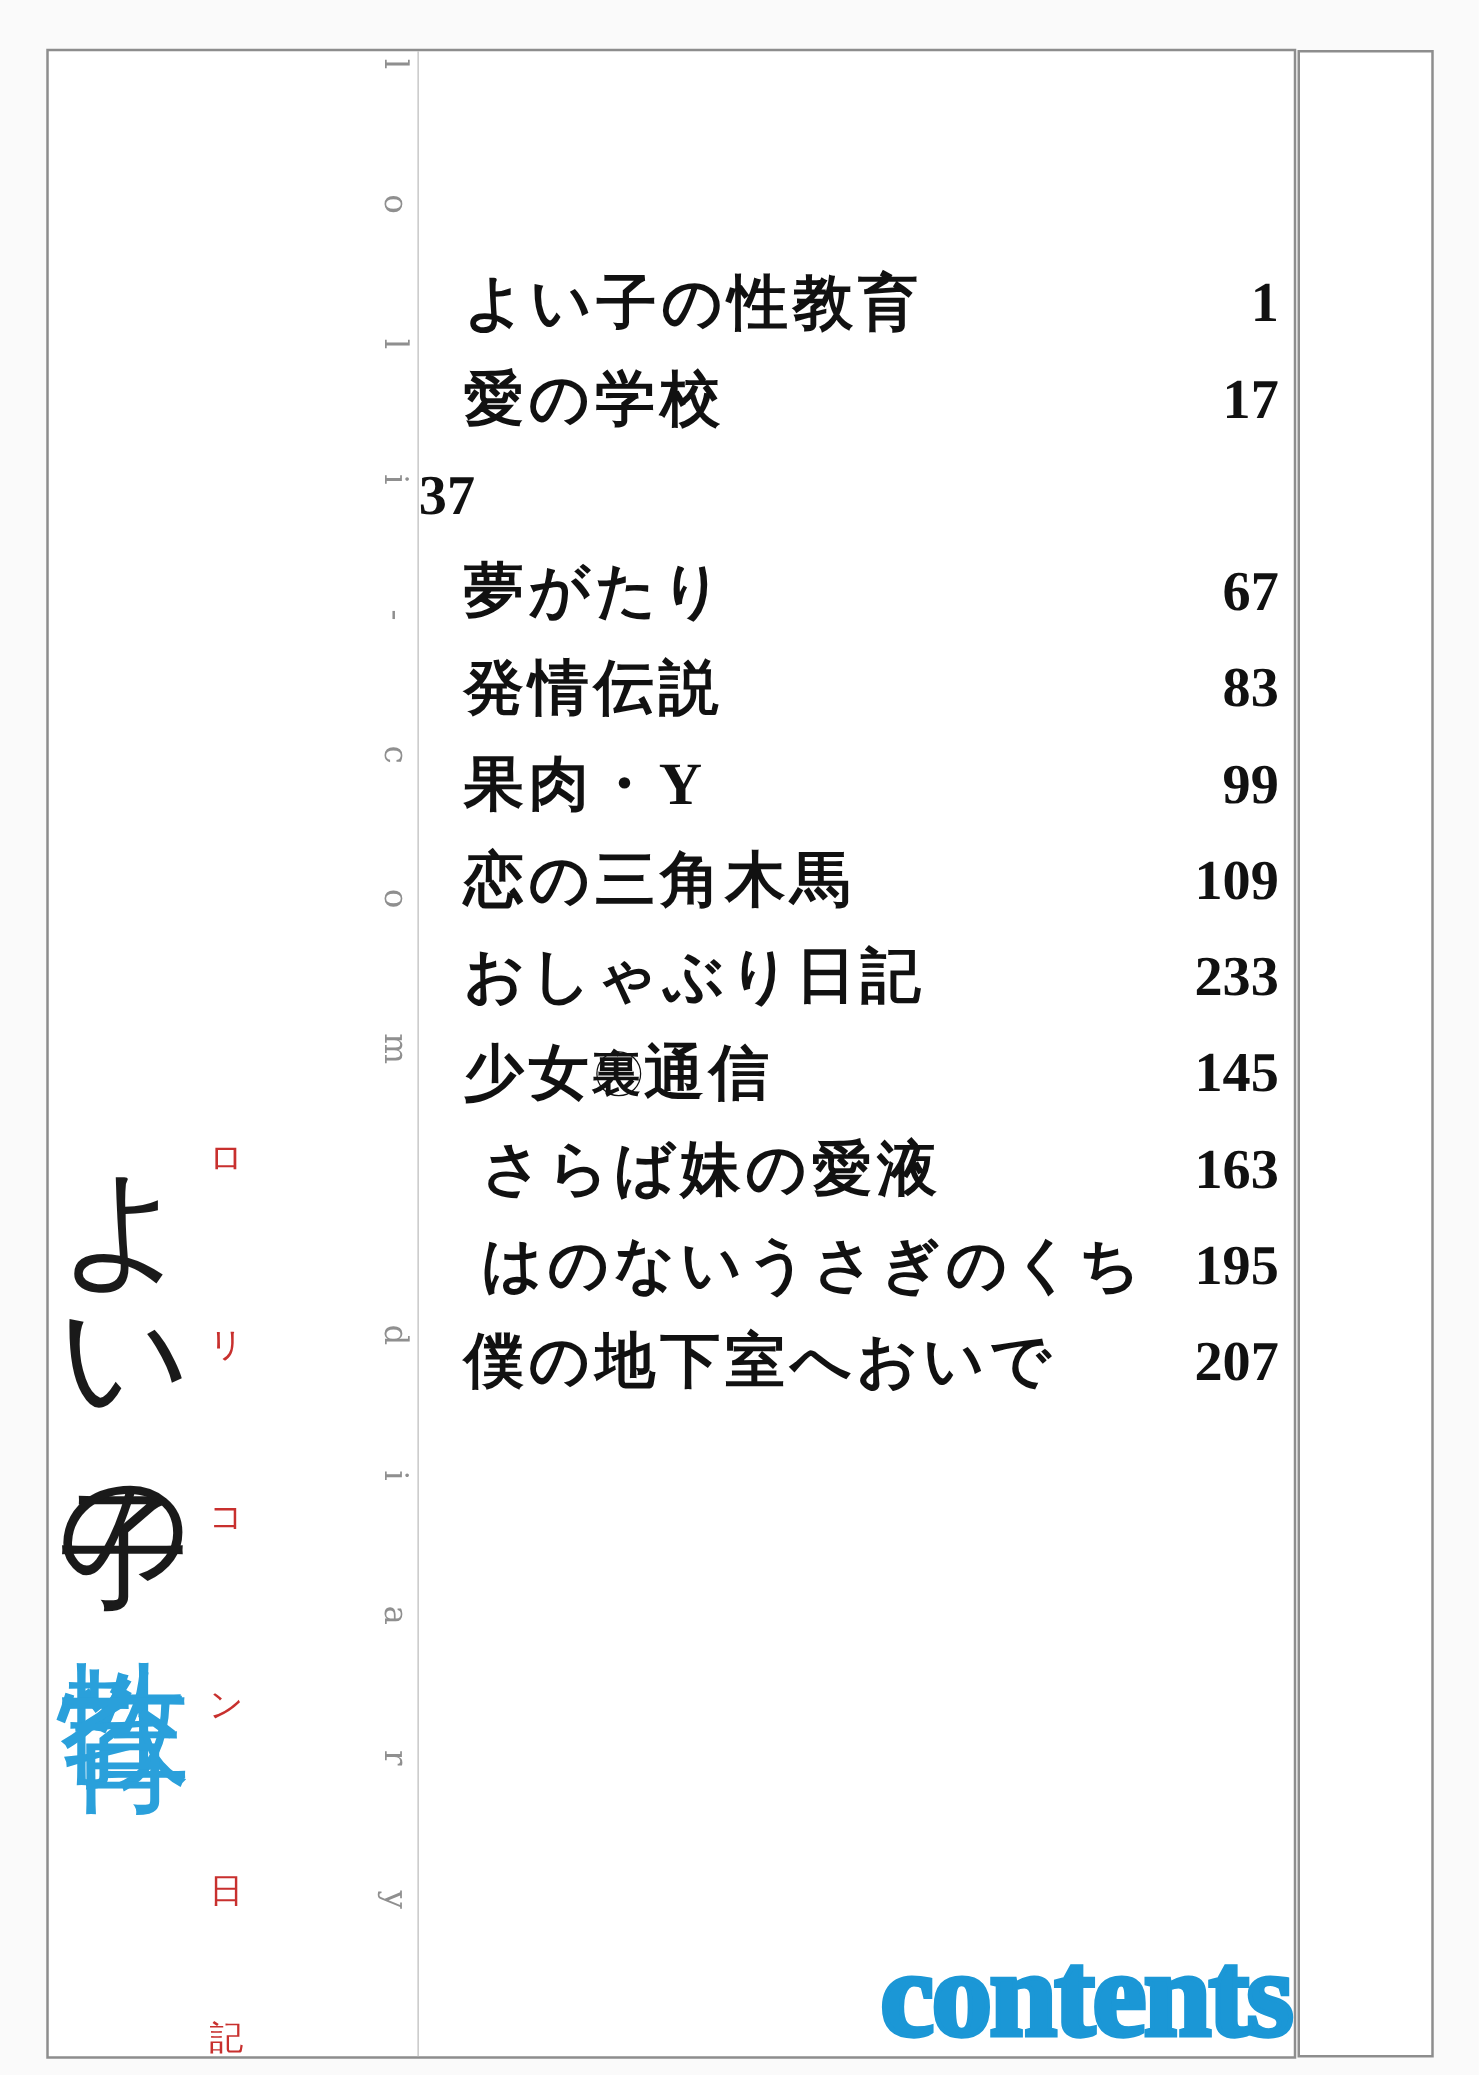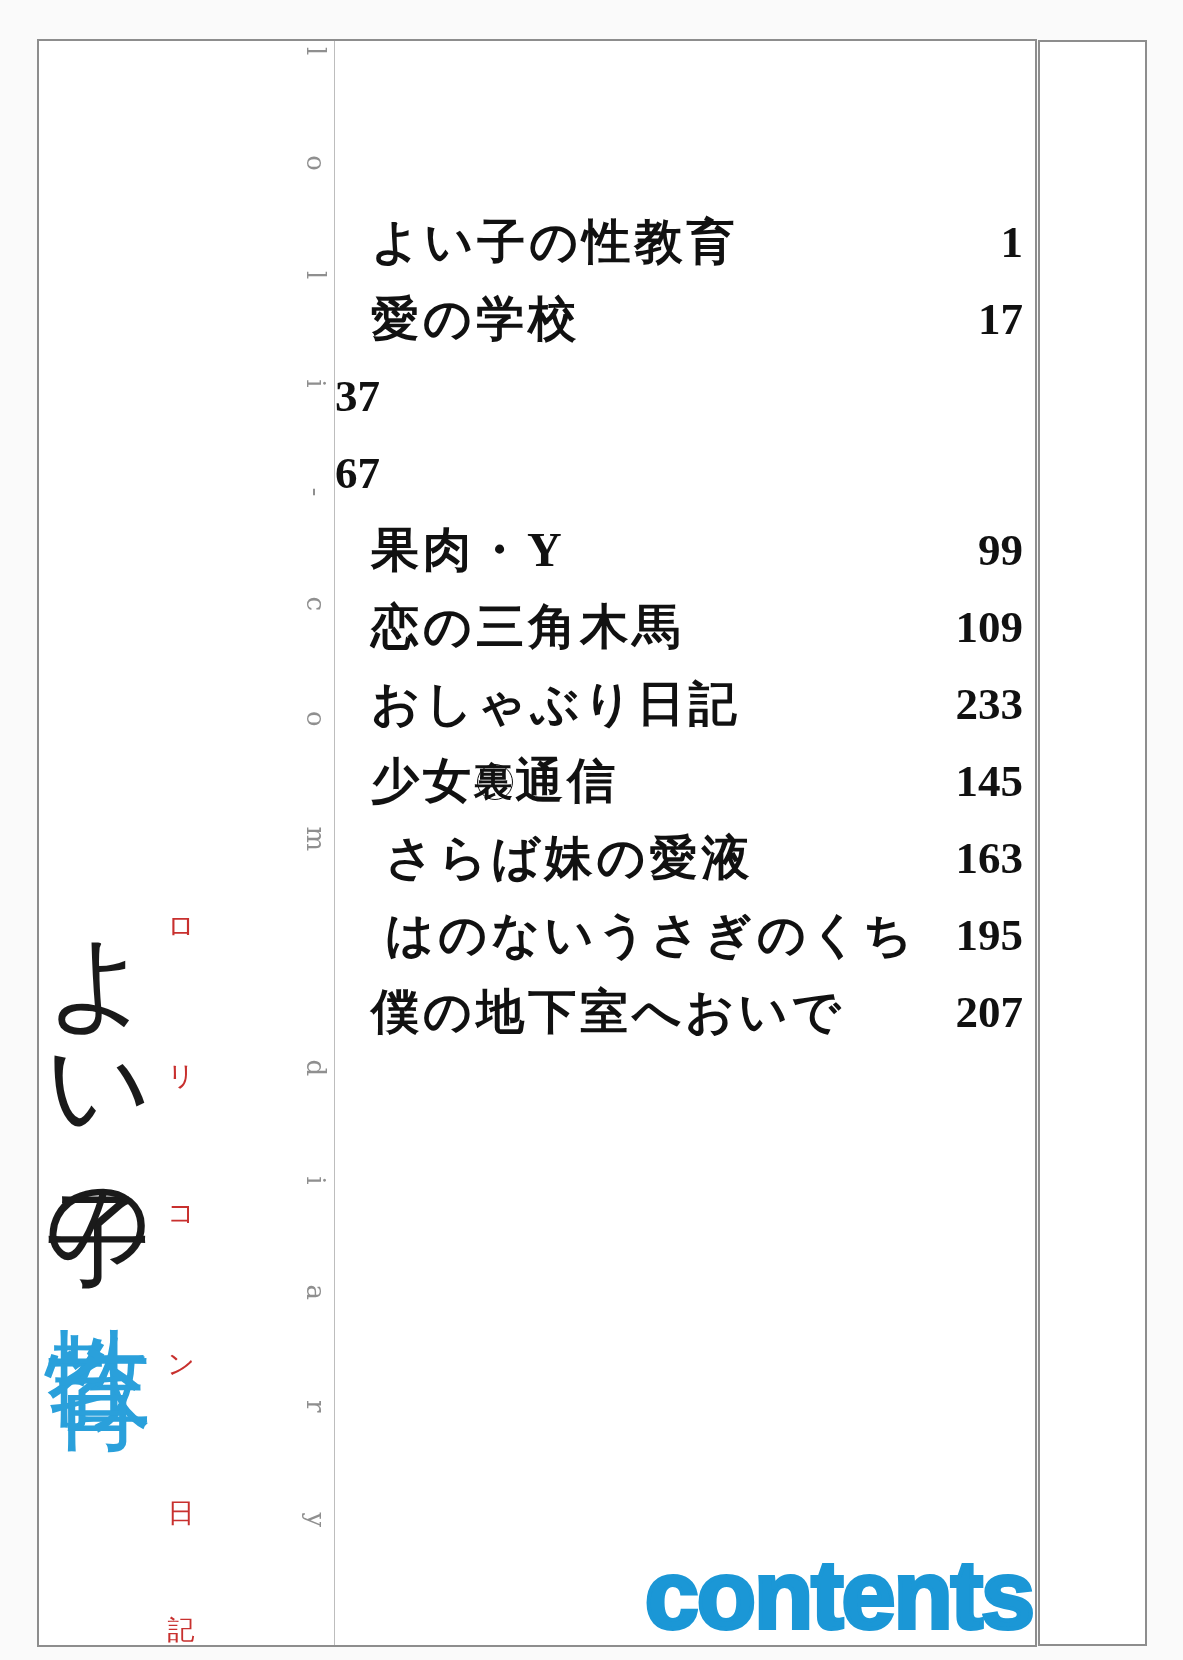--- a/index.html
+++ b/index.html
@@ -102,21 +102,21 @@
     border-radius:50%;
     font-size:0.82em;
     line-height:1;
     vertical-align:0.05em;
     margin:0 2px;
   }
 
   
   .contents-mark {
     position:absolute; right:2px; bottom:-6px;
-    font-family:Liberation Sans, sans-serif;
+    font-family:Liberation Serif, serif;
     font-weight:bold;
     font-size:97px;
     letter-spacing:-2px;
     color:#1B97D6;
     -webkit-text-stroke:4px #1B97D6;
     white-space:nowrap;
   }
 
   
   .page-edge-strip {
@@ -147,21 +147,26 @@
       <span class="toc-page">1</span>
     </div>
     <div class="toc-row">
       <span class="toc-title">愛の学校</span>
       <span class="toc-page">17</span>
     </div>
     <div class="toc-row indent">
       <span class="toc-page">37</span>
     </div>
     <div class="toc-row">
+      <span class="toc-title">夢がたり</span>
       <span class="toc-page">67</span>
+    </div>
+    <div class="toc-row">
+      <span class="toc-title">発情伝説</span>
+      <span class="toc-page">83</span>
     </div>
     <div class="toc-row">
       <span class="toc-title">果肉・Y</span>
       <span class="toc-page">99</span>
     </div>
     <div class="toc-row">
       <span class="toc-title">恋の三角木馬</span>
       <span class="toc-page">109</span>
     </div>
     <div class="toc-row">

